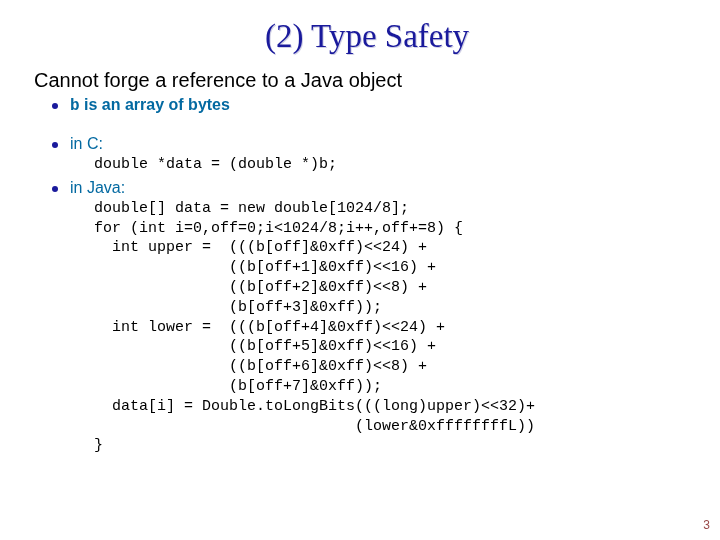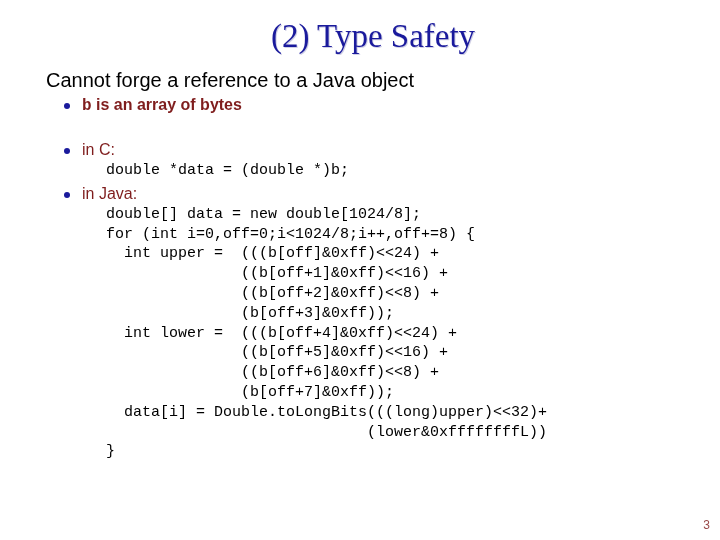--- a/index.html
+++ b/index.html
@@ -10,21 +10,21 @@
     background: #fff;
     font-family: Arial, Helvetica, sans-serif;
     color: #000;
     overflow: hidden;
   }
   .slide {
     width: 720px;
     height: 540px;
     position: relative;
     box-sizing: border-box;
-    padding: 8px 26px 8px 52px;
+    padding: 8px 26px 8px 40px;
   }
   .title {
     text-align: center;
     font-family: "Times New Roman", Times, serif;
     font-size: 33px;
     color: #1a1a9c;
     margin-top: 10px;
     margin-bottom: 14px;
     text-shadow: 1px 1px 0 rgba(120,120,180,0.35);
   }
@@ -47,21 +47,21 @@
     height: 6px;
     border-radius: 50%;
     background: #1a1a9c;
     flex: 0 0 auto;
     margin-top: 7px;
     margin-right: 12px;
   }
   .bullet-text {
     font-size: 16px;
     font-family: Arial, sans-serif;
-    color: #7f1d1d;
+    color: #0369a1;
   }
   .b-part-mono {
     font-family: "Courier New", Courier, monospace;
     font-size: 16px;
   }
   .b-part-bold {
     font-weight: bold;
   }
   .code {
     font-family: "Courier New", Courier, monospace;
@@ -90,21 +90,21 @@
 
   <div class="subtitle">Cannot forge a reference to a Java object</div>
 
   <div class="bullets">
 
     <div class="bullet-row">
       <span class="dot"></span>
       <span class="bullet-text b-part-bold"><span class="b-part-mono">b</span><span> is an array of bytes</span></span>
     </div>
 
-    <div class="bullet-row" style="margin-top:26px">
+    <div class="bullet-row" style="margin-top:20px">
       <span class="dot"></span>
       <span class="bullet-text">in C:</span>
     </div>
     <div class="code">double *data = (double *)b;</div>
 
     <div class="bullet-row" style="">
       <span class="dot"></span>
       <span class="bullet-text">in Java:</span>
     </div>
     <div class="code tight">double[] data = new double[1024/8];

